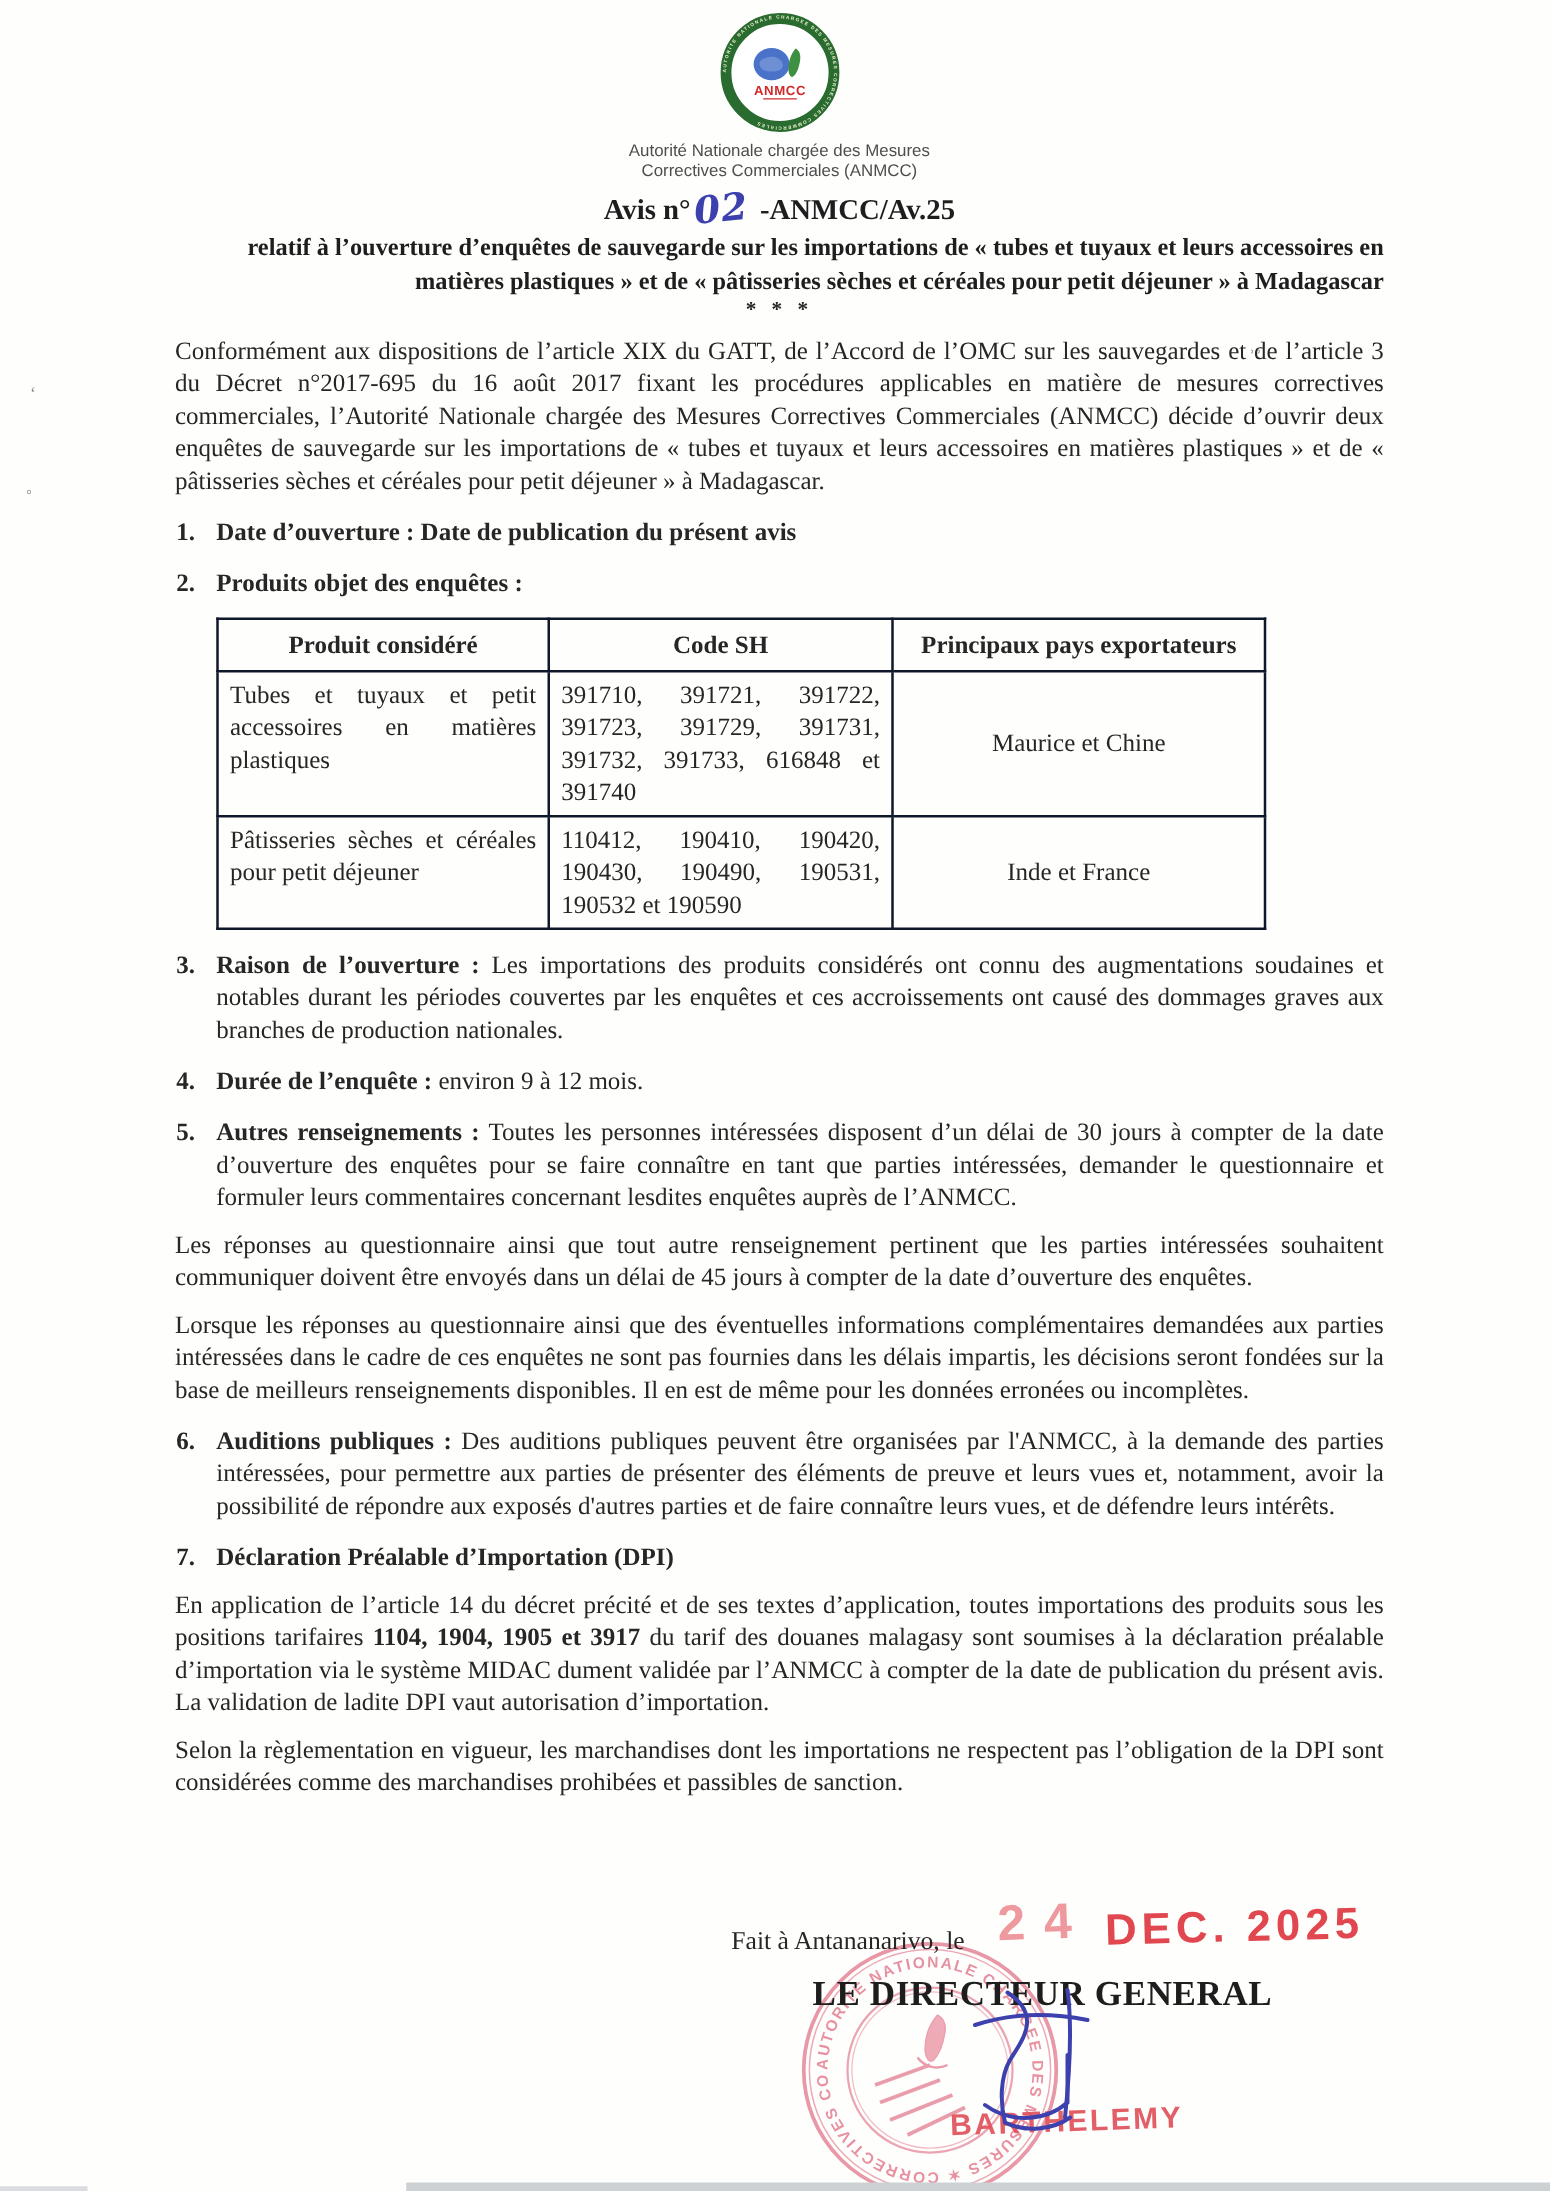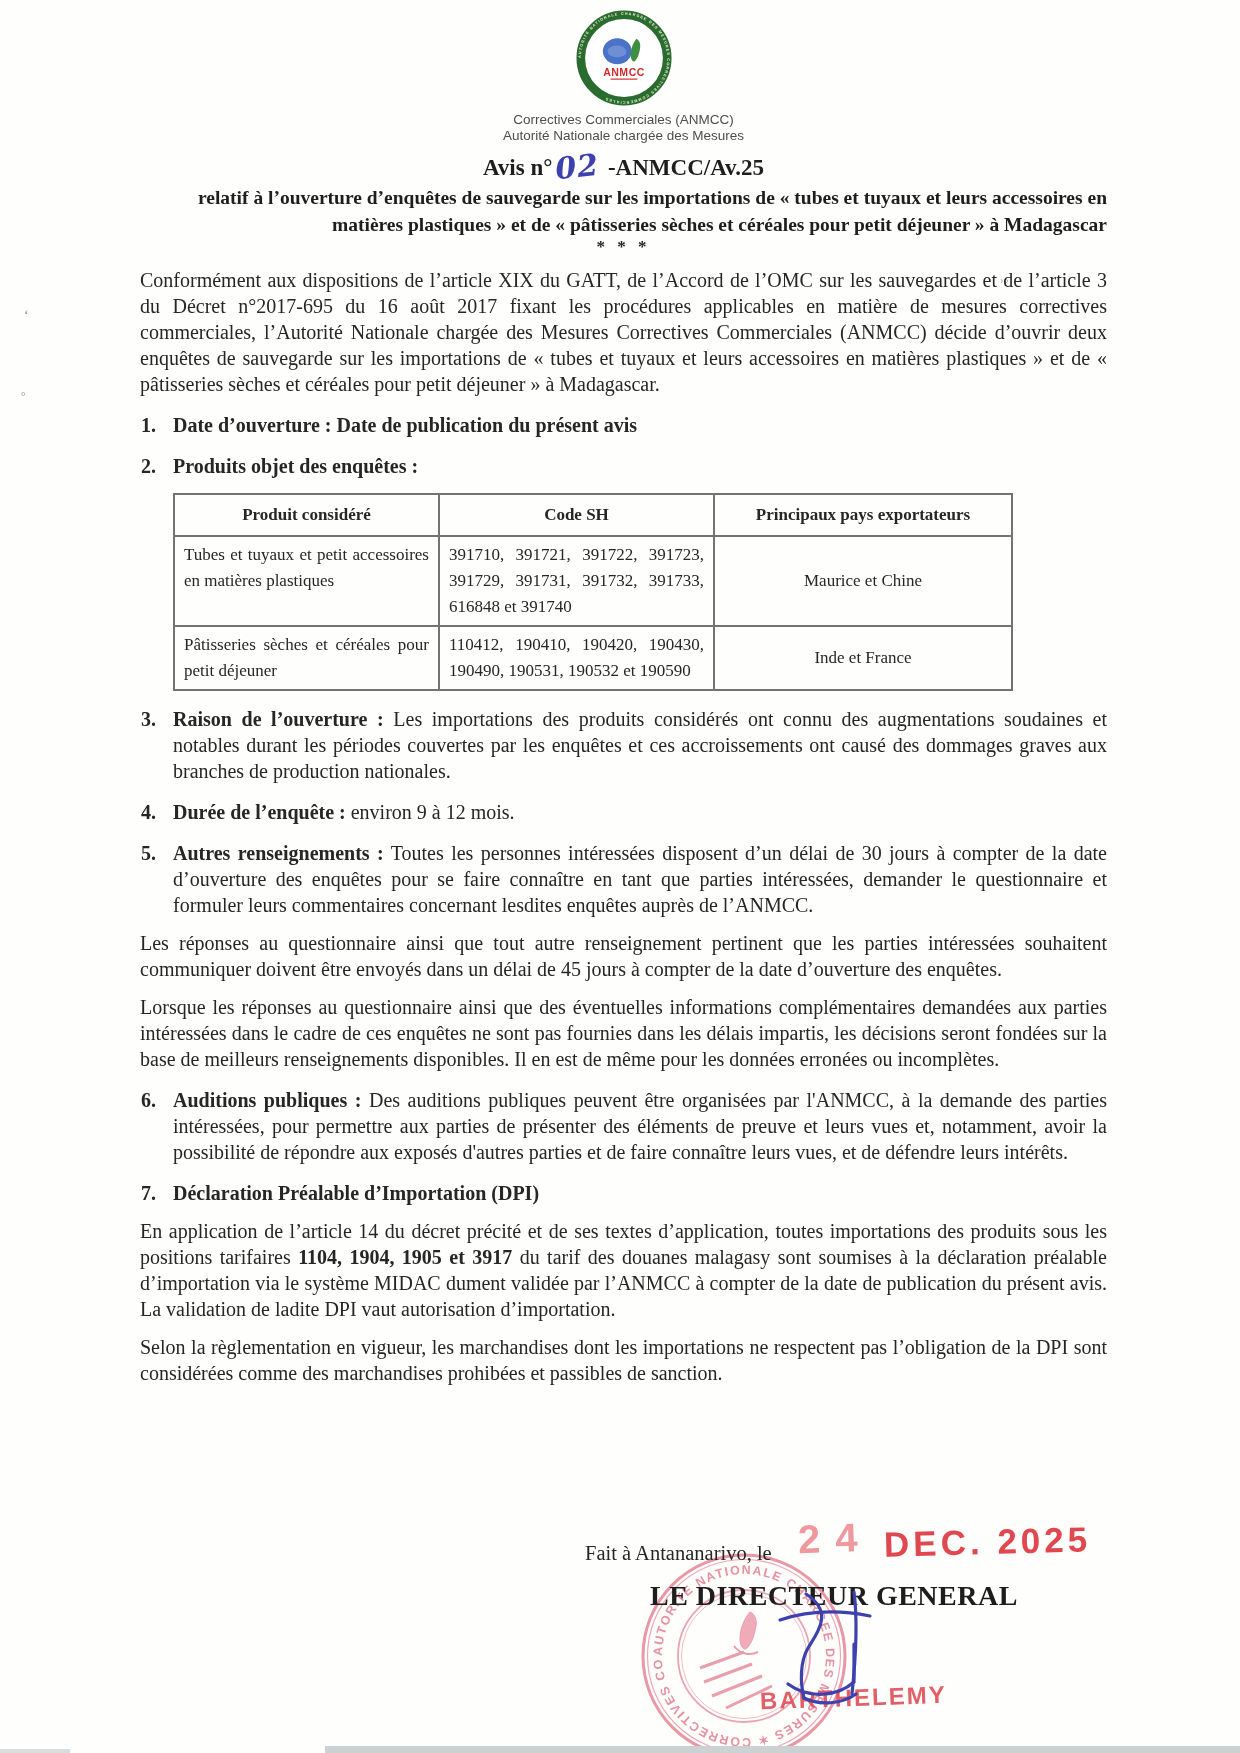--- a/index.html
+++ b/index.html
@@ -80,22 +80,22 @@
   }
   .bold{font-weight:bold;}
   
   table.products{
     border-collapse:collapse;
     margin:14px 0 0 33px;
     width:838px;
     table-layout:fixed;
   }
   table.products td, table.products th{
-    border:2px solid #737373;
-    font-size:17px;
+    border:2px solid #0f172a;
+    font-size:20px;
     line-height:26px;
     padding:5px 9px;
   }
   table.products th{
     text-align:center;
     padding:7px 4px;
   }
   col.c1{width:265px;} col.c2{width:275px;} col.c3{width:298px;}
   td.produit{text-align:justify;vertical-align:top;padding-top:9px;padding-bottom:14px;}
   td.codes{text-align:justify;vertical-align:top;padding-top:9px;padding-bottom:14px;}
@@ -174,22 +174,22 @@
         </text>
         <ellipse cx="43" cy="43" rx="15" ry="13.5" fill="#4a72c8"></ellipse>
         <path d="M34,40 c4,-3 10,-4 14,-2 c4,2 6,6 3,9 c-4,3 -12,3 -16,0 c-2,-2 -3,-5 -1,-7 z" fill="#7f9bd8" opacity=".7"></path>
         <path d="M63,30 c3,1.5 4.5,5 3.8,9.5 c-.8,5.5 -2.3,10.5 -5.3,13.5 c-2.2,2.2 -4.5,-1.5 -4.5,-5.5 c0,-6 2,-13 6,-17.5 z" fill="#3d8f41"></path>
         <text x="50" y="69" text-anchor="middle" font-size="11" font-weight="bold" font-family="Liberation Sans, sans-serif" fill="#cf2b2b" letter-spacing=".5">ANMCC</text>
         <path d="M36,72 h28" stroke="#cf2b2b" stroke-width="1.2"></path>
       </svg>
     </div>
 
     <div class="org-name">
+      <div>Autorité Nationale chargée des Mesures</div>
       <div>Correctives Commerciales (ANMCC)</div>
-      <div>Autorité Nationale chargée des Mesures</div>
     </div>
 
     <div class="avis-line">
       <span>Avis n°</span><span class="avis-number">02</span>
       <span>-ANMCC/Av.25</span>
     </div>
 
     <div class="notice-title">relatif à l’ouverture d’enquêtes de sauvegarde sur les importations de « tubes et tuyaux et leurs accessoires en matières plastiques » et de « pâtisseries sèches et céréales pour petit déjeuner » à Madagascar</div>
     <div class="stars">* * *</div>
 

